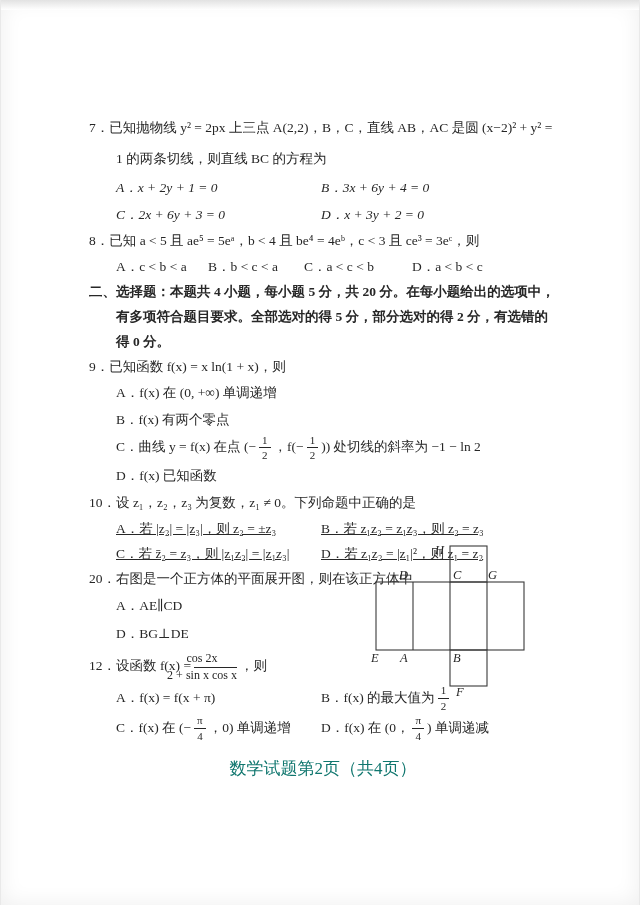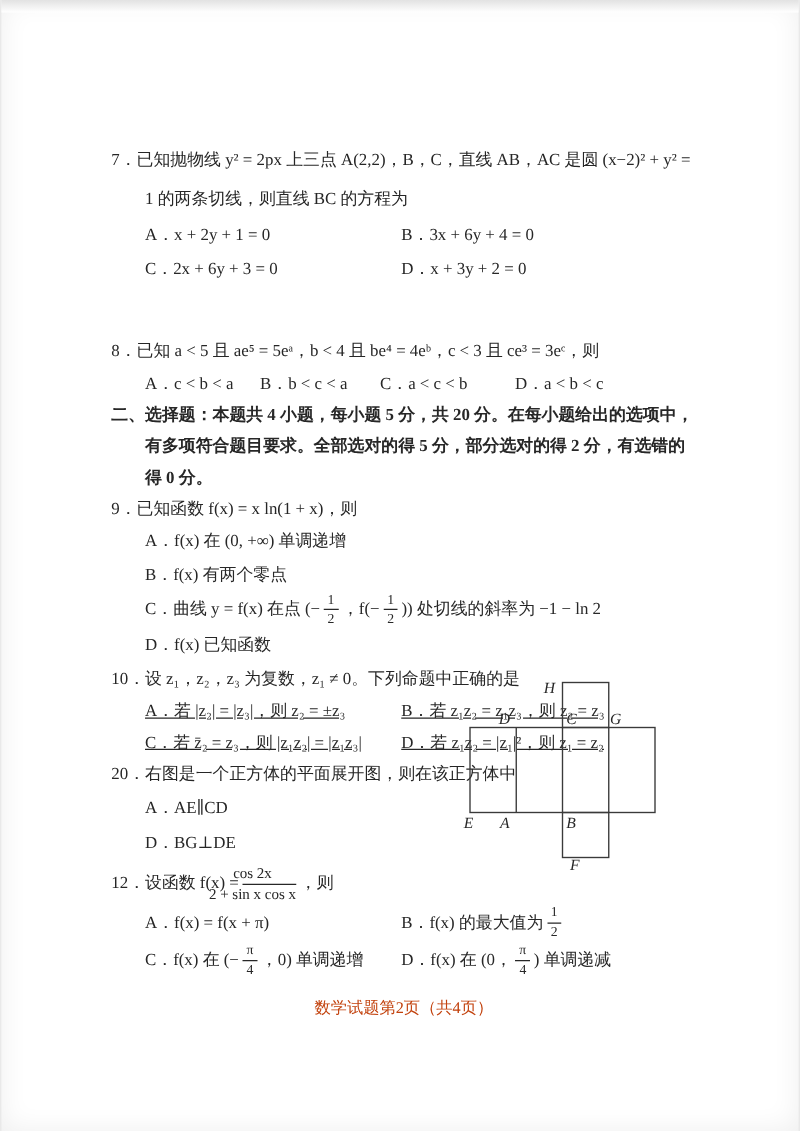--- a/index.html
+++ b/index.html
@@ -12,38 +12,38 @@
     box-shadow: inset 0 0 22px rgba(0,0,0,0.07);
   }
   .scan-page::before{
     content:""; position:absolute; left:0; top:0; right:0; height:10px;
     background:linear-gradient(#e2e2e2,#ffffff);
   }
   .content { position:relative; padding:112px 82px 0 88px; }
   .hang { text-indent:-27px; padding-left:27px; }
   .stem { color:#262626; }
   .q7-stem  { line-height:31px; }
-  .optgrid  { display:grid; grid-template-columns:205px auto; margin-left:27px; line-height:27px; }
-  .q8-stem  { line-height:26px;margin-top:40px; }
+  .optgrid  { display:grid; grid-template-columns:205px auto; margin-left:27px; line-height:27px;font-style:italic; }
+  .q8-stem  { line-height:26px; }
   .q8-opts  { display:grid; grid-template-columns:92px 96px 108px auto; margin-left:27px; line-height:25px; }
   .sec-head { font-weight:bold; line-height:25px; }
   .q9-stem  { line-height:25px; }
   .opt-line { margin-left:27px; line-height:27px; }
   .q10-stem { line-height:27px; }
   .q10-opts { display:grid; grid-template-columns:205px auto; margin-left:27px; line-height:25px;text-decoration:underline; }
   .q11-stem { line-height:26px; }
   .q11-opt  { margin-left:27px; line-height:28px; }
   .q12-stem { line-height:26px; padding-top:4px; }
   .q12-opts { display:grid; grid-template-columns:205px auto; margin-left:27px; line-height:30px; align-items:center; }
   .frac { display:inline-block; vertical-align:middle; text-align:center;
           line-height:1.15; font-size:11px; margin:0 3px; }
   .frac .fnum { display:block; border-bottom:1px solid #272727; padding:0 3px 1px; }
   .frac .fden { display:block; padding-top:1px; }
   .frac.big { font-size:12px; }
-  .page-footer { text-align:center; margin-top:14px; font-size:13px; color:#c2410c; }
+  .page-footer { text-align:center; margin-top:14px; font-size:17px; color:#0f766e; }
   .cube-net { position:absolute; left:368px; top:536px; }
   .cube-net text { font-family:"Liberation Serif","DejaVu Serif",serif;
                    font-style:italic; font-size:12.5px; fill:#272727; }
 </style>
 </head>
 <body>
 
 <div class="scan-page">
   <div class="content">
 

